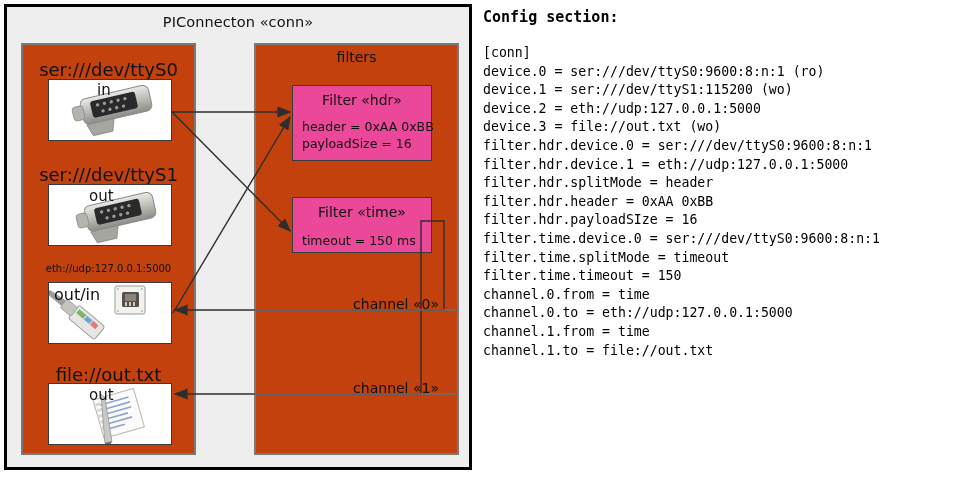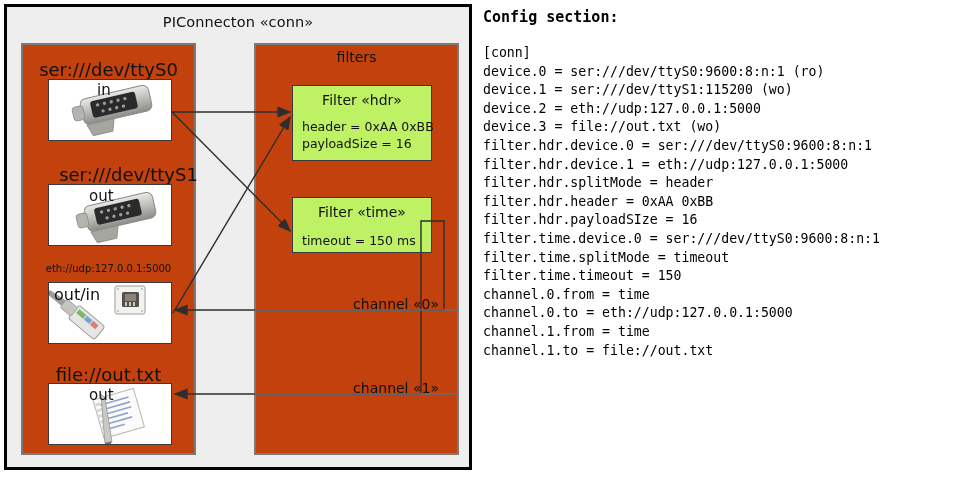--- a/index.html
+++ b/index.html
@@ -31,21 +31,21 @@
   .dev-box{
     position:absolute;background:#ffffff;border:1.5px solid #3a3a3a;box-sizing:border-box;
     overflow:hidden;
   }
   .dev-tag{
     position:absolute;font-size:15px;color:#111;z-index:3;
   }
 
   
   .filter-box{
-    position:absolute;background:#bef264;border:1.5px solid #3a3a3a;box-sizing:border-box;
+    position:absolute;background:#ec4899;border:1.5px solid #3a3a3a;box-sizing:border-box;
   }
   .filter-name{
     position:absolute;left:0;top:6px;width:100%;text-align:center;font-size:14px;color:#111;
   }
   .filter-attr{
     position:absolute;left:9px;font-size:12.5px;color:#111;white-space:nowrap;
   }
 
   .chan-label{
     position:absolute;font-size:14px;color:#111;white-space:nowrap;text-align:right;
@@ -99,21 +99,21 @@
               <circle cx="28" cy="16" r="1.7"></circle>
             <circle cx="35" cy="16" r="1.7"></circle>
               <circle cx="42" cy="16" r="1.7"></circle>
           </g>
           <rect x="-9" y="6" width="11" height="14" rx="3" fill="#b4b4af" stroke="#8a8a85" stroke-width="0.8"></rect>
           <path d="M2 26 L30 26 L26 38 L6 38 Z" fill="#a6a6a1" stroke="#8a8a85" stroke-width="0.8"></path>
         </g>
       </svg>
     </div>
 
-    <div class="dev-label" style="left:14px;top:157px;width:175px;padding-left:20px;">ser:///dev/ttyS1</div>
+    <div class="dev-label" style="left:14px;top:157px;width:175px;">ser:///dev/ttyS1</div>
     <div class="dev-box" style="left:41px;top:177px;width:124px;height:62px;">
       <span class="dev-tag" style="left:40px;top:2px;">out</span>
       <svg viewBox="0 0 124 62" width="124" height="62">
         <defs>
           <linearGradient id="sg1" x1="0" y1="0" x2="0" y2="1">
             <stop offset="0" stop-color="#e9e9e6"></stop>
               <stop offset="0.5" stop-color="#bdbdb8"></stop>
             <stop offset="1" stop-color="#8c8c88"></stop>
           </linearGradient>
         </defs>

